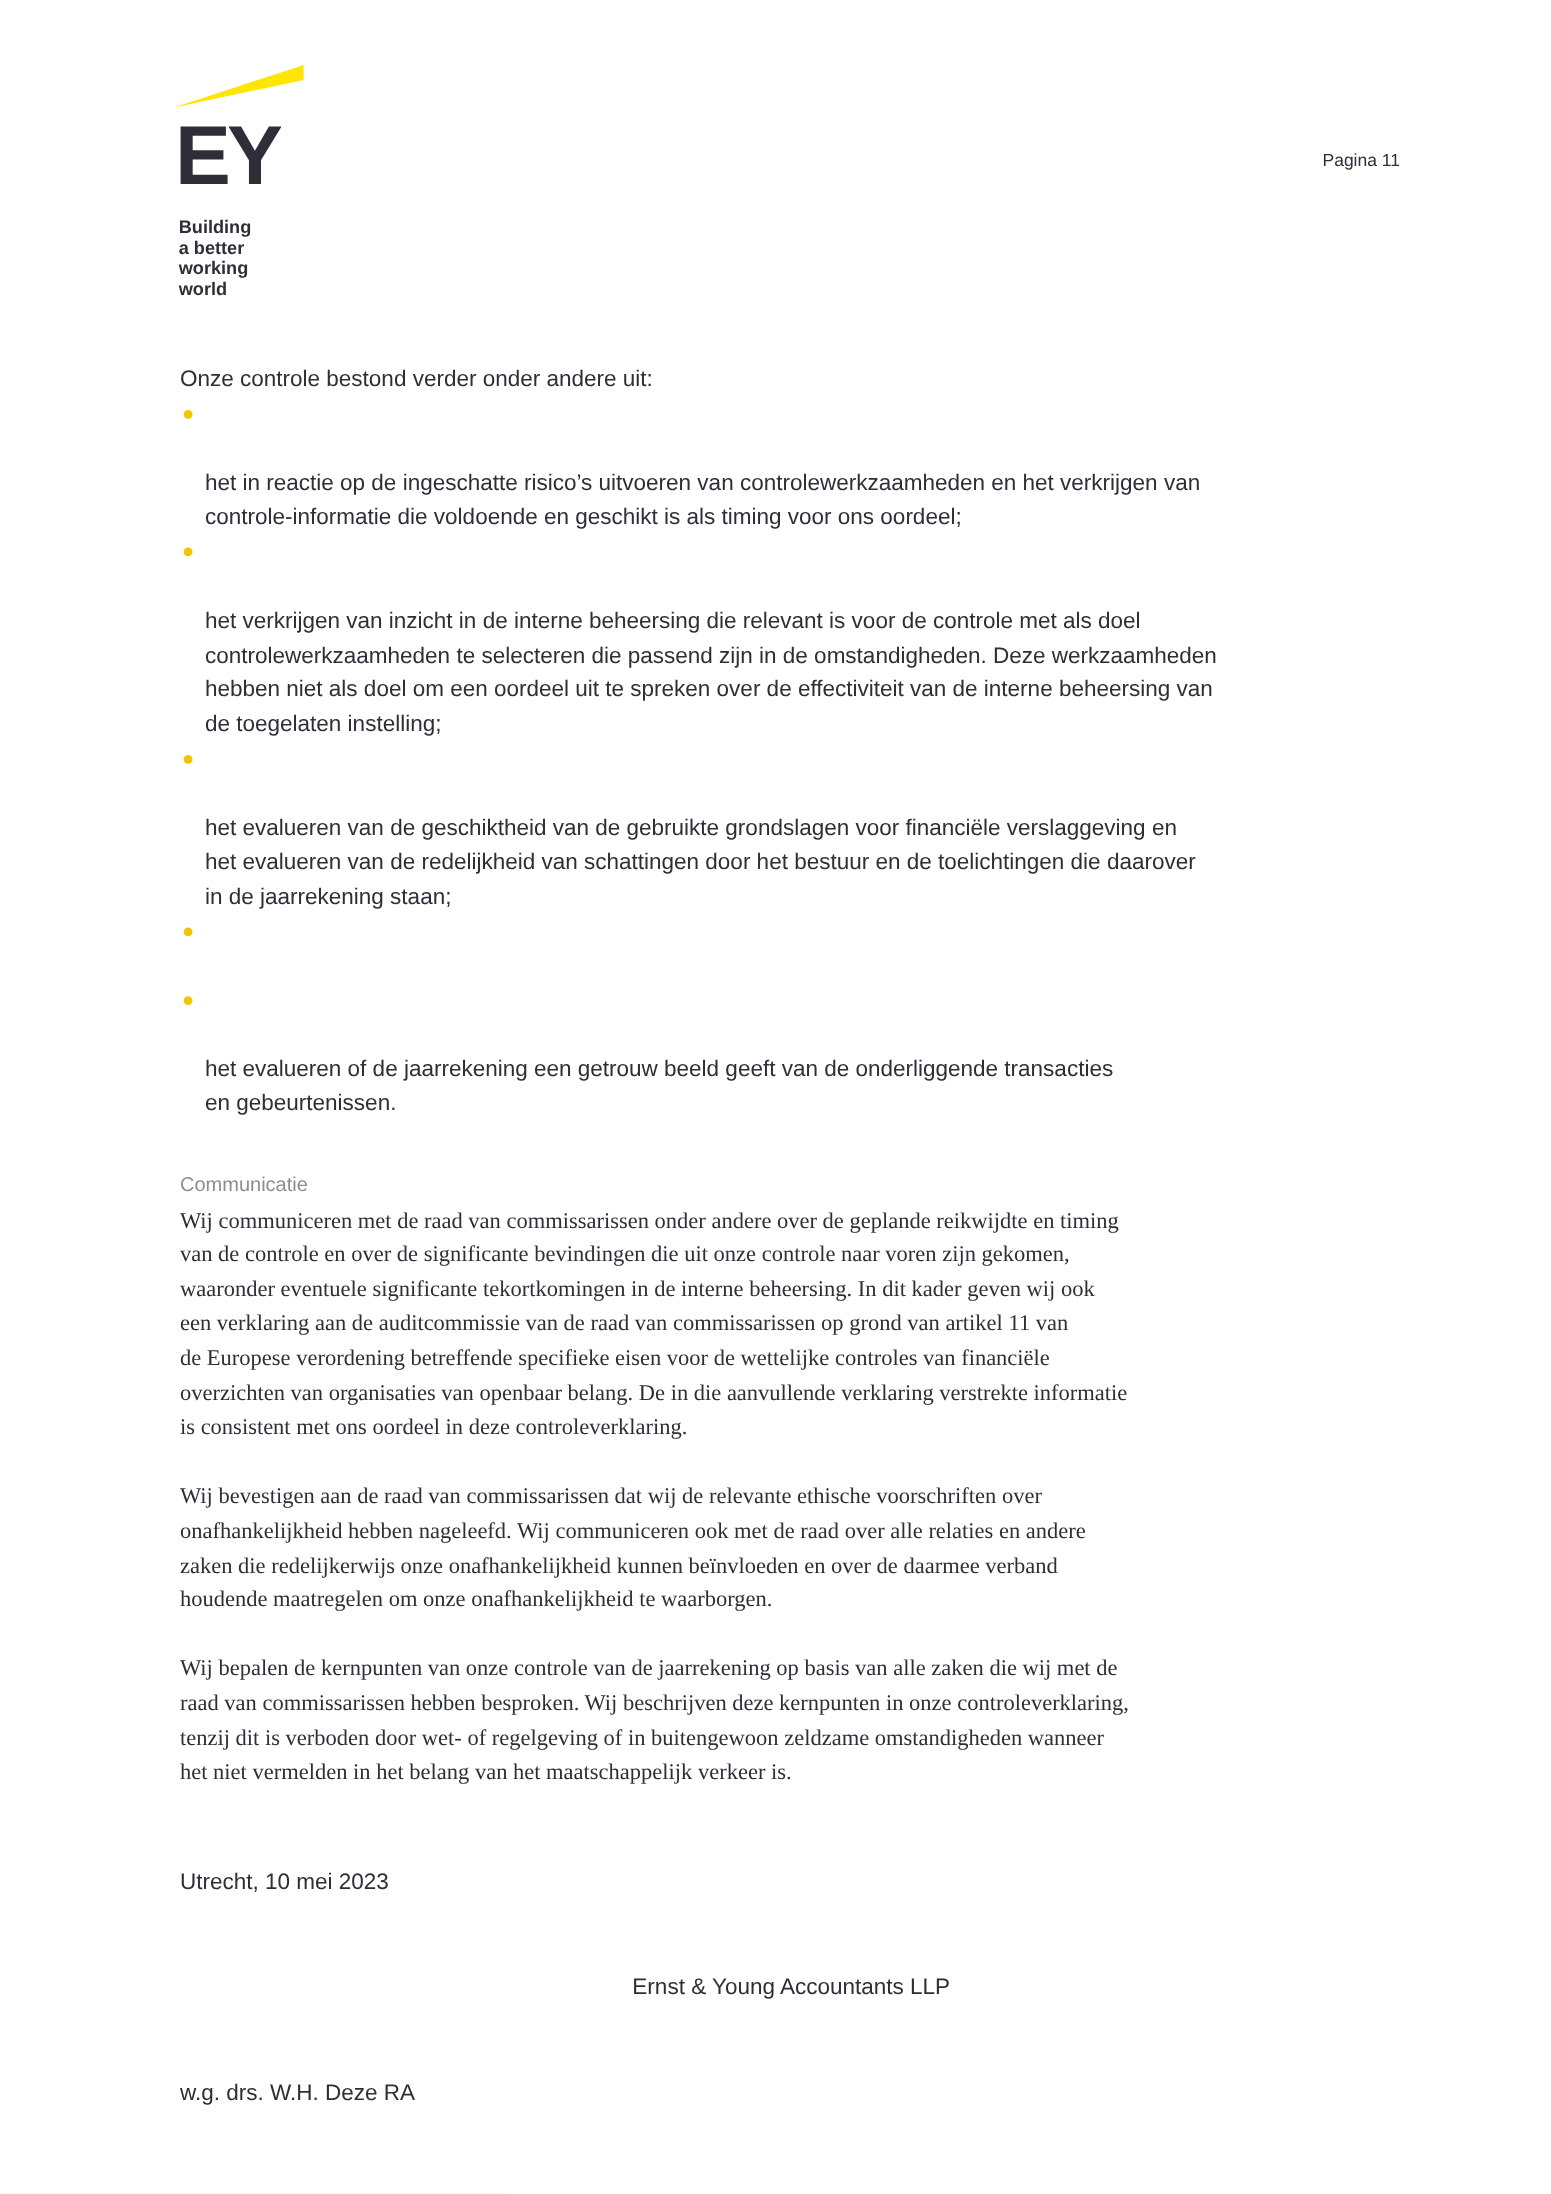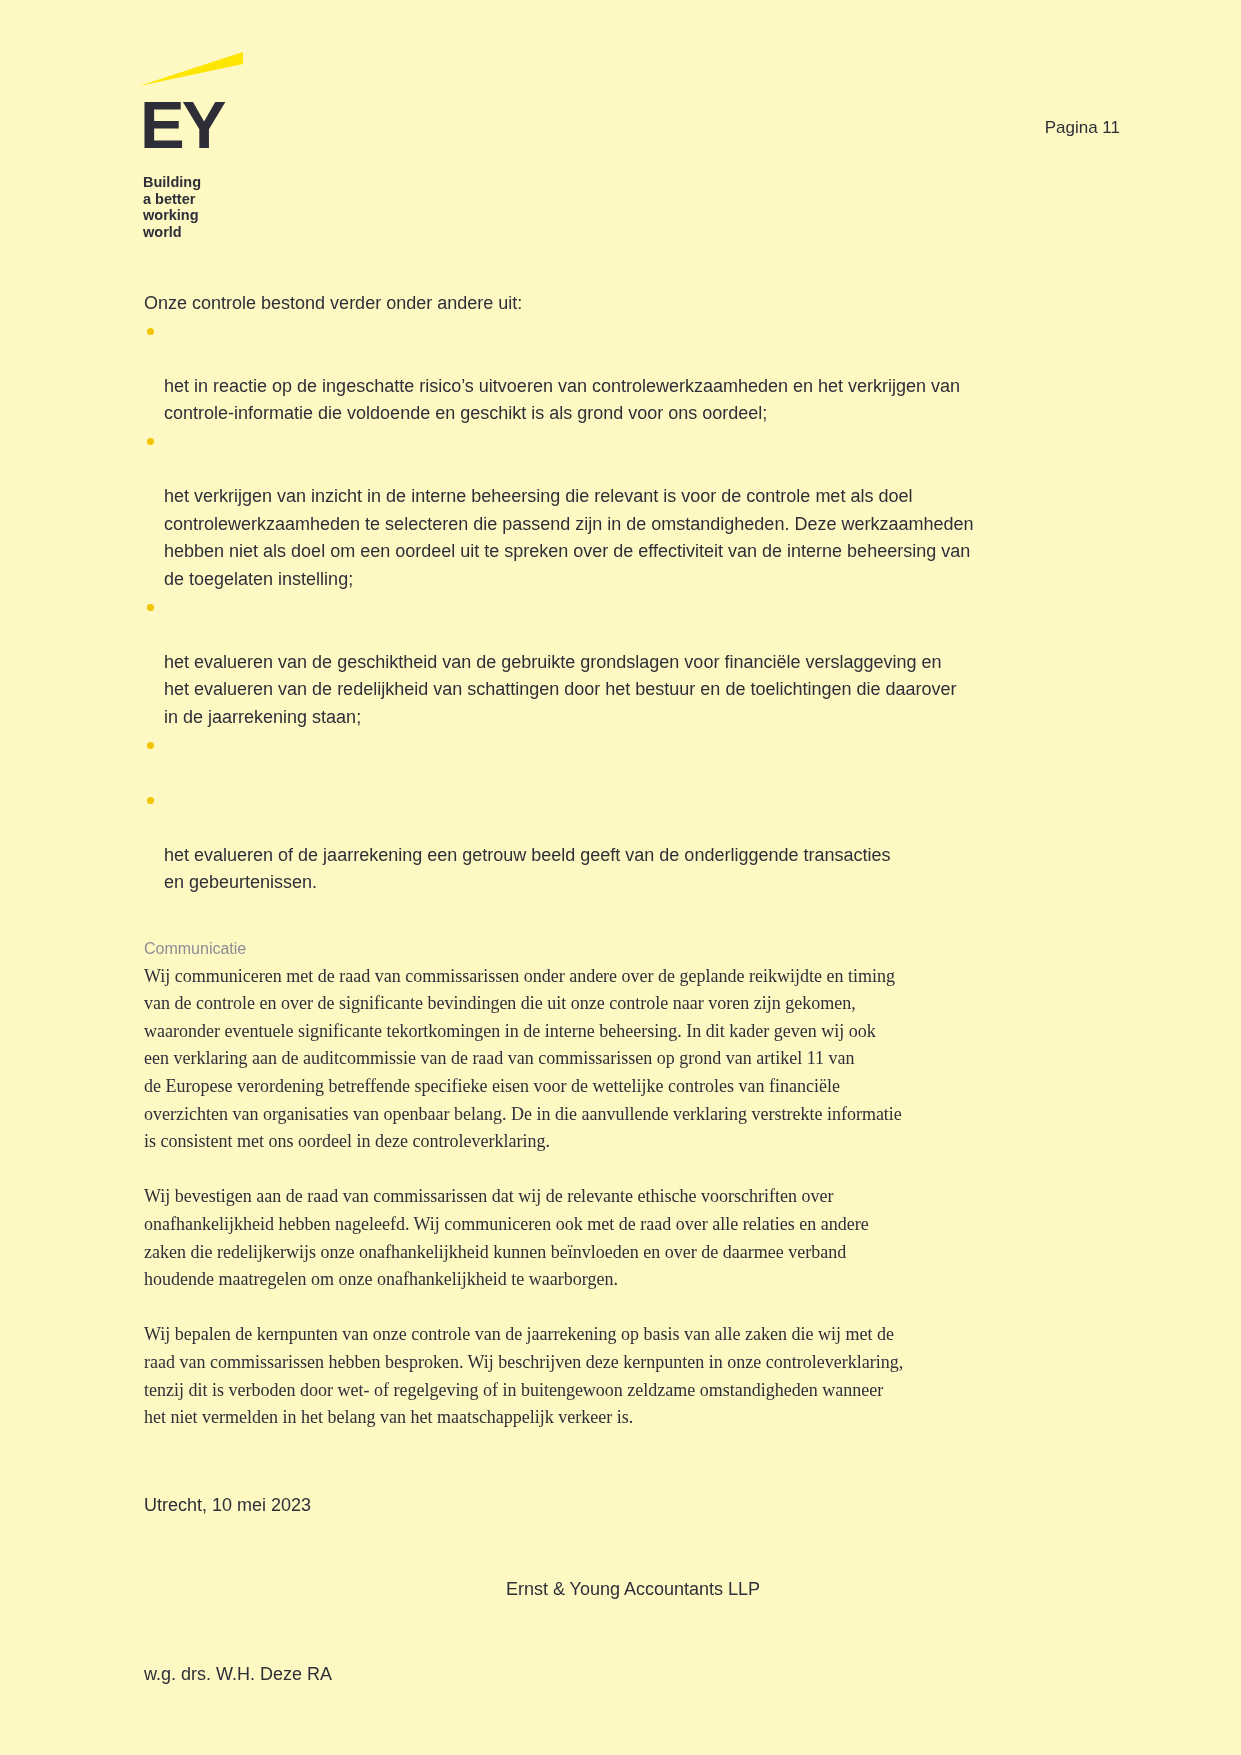--- a/index.html
+++ b/index.html
@@ -1,20 +1,20 @@
 <!DOCTYPE html>
 <html style="--ink: #2e2e38; --ey_yellow: #ffe600; --bullet_yellow: #f2c500; --heading_gray: #8c8c94;"><head>
 <meta charset="utf-8">
 <style>
   html,body { margin:0; padding:0; background:#e8e8e8; }
   .page {
     position:relative;
     width:1241px; height:1755px;
     margin:0 auto;
-    background:#fef9c3;
+    background:#ffffff;
     font-family:"Liberation Sans", sans-serif;
     color:var(--ink, #2e2e38);
     overflow:hidden;
   }
 
   
   .logo { position:absolute; left:139px; top:52px; }
   .beam { position:absolute; left:0; top:0; width:104px; height:34px; display:block; }
   .ey-letters {
     position:absolute; left:1px; top:43px;
@@ -22,21 +22,21 @@
     color:var(--ink, #2e2e38);
   }
   .tagline {
     position:absolute; left:4px; top:122px;
     font-size:14.5px; line-height:16.5px; font-weight:bold;
     white-space:pre-line;
     color:var(--ink, #2e2e38);
   }
   .page-number {
     position:absolute; top:117px; right:121px;
-    font-size:17px; line-height:22px;
+    font-size:14px; line-height:22px;
   }
 
   
   .content {
     position:absolute; left:144px; top:290px; width:978px;
     font-size:18px; line-height:27.6px;
   }
   .content p { margin:0; white-space:pre-line; }
 
   ul.bullets { margin:0; padding:0; list-style:none; }
@@ -76,21 +76,21 @@
   <div class="page-number">Pagina 11</div>
 
   <div class="content">
 
     <p class="intro">Onze controle bestond verder onder andere uit:</p>
 
     <ul class="bullets">
       <li>
         <span class="bullet-dot"></span>
         <span>het in reactie op de ingeschatte risico’s uitvoeren van controlewerkzaamheden en het verkrijgen van
-controle-informatie die voldoende en geschikt is als grond voor ons oordeel;</span>
+controle-informatie die voldoende en geschikt is als timing voor ons oordeel;</span>
       </li>
       <li>
         <span class="bullet-dot"></span>
         <span>het verkrijgen van inzicht in de interne beheersing die relevant is voor de controle met als doel
 controlewerkzaamheden te selecteren die passend zijn in de omstandigheden. Deze werkzaamheden
 hebben niet als doel om een oordeel uit te spreken over de effectiviteit van de interne beheersing van
 de toegelaten instelling;</span>
       </li>
       <li>
         <span class="bullet-dot"></span>

